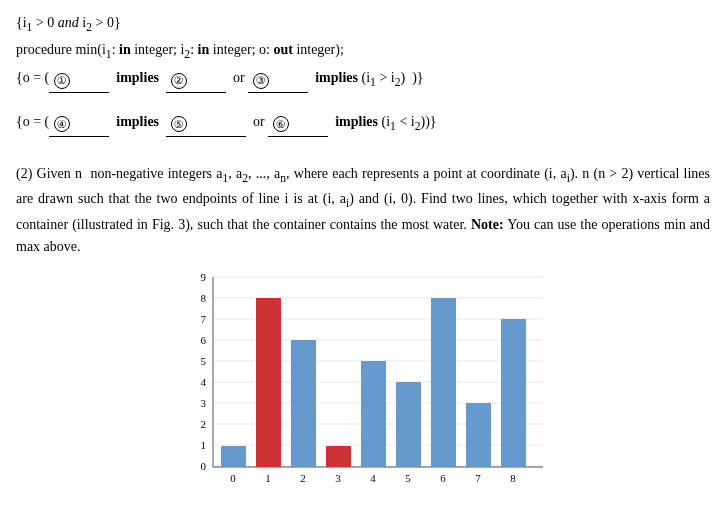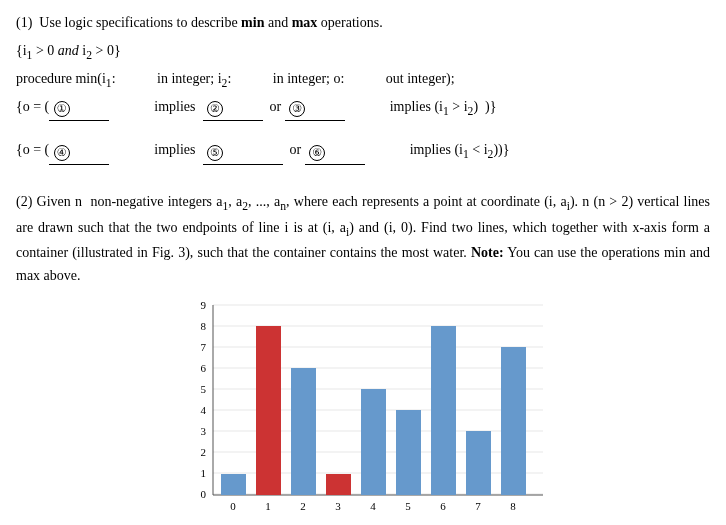--- a/index.html
+++ b/index.html
@@ -36,43 +36,40 @@
       vertical-align: bottom;
     }
     .blank-wide {
       min-width: 80px;
     }
     .proc-line {
       font-family: "Times New Roman", Times, serif;
       font-size: 14px;
       line-height: 1.8;
     }
-    .keyword { font-weight: normal; margin-left: 38px; }
+    .keyword { font-weight: bold; }
     .chart-container {
       margin: 8px auto;
       width: 380px;
     }
     svg text {
       font-family: "Times New Roman", Times, serif;
     }
     .section-heading {
       font-size: 14px;
       line-height: 1.6;
     }
   </style>
 </head>
 <body>
 
 <div class="content">
 
   
   <div class="section">
-    <p class="section-heading">
-      (1)&nbsp; Use logic specifications to describe <strong>min</strong> and <strong>max</strong> operations.
-    </p>
 
     
     <div class="math-line">
       {i<sub>1</sub> &gt; 0 <em>and</em> i<sub>2</sub> &gt; 0}
     </div>
 
     
     <div class="proc-line">
       procedure min(i<sub>1</sub>: <span class="keyword">in</span> integer; i<sub>2</sub>: <span class="keyword">in</span> integer; o: <span class="keyword">out</span> integer);
     </div>

